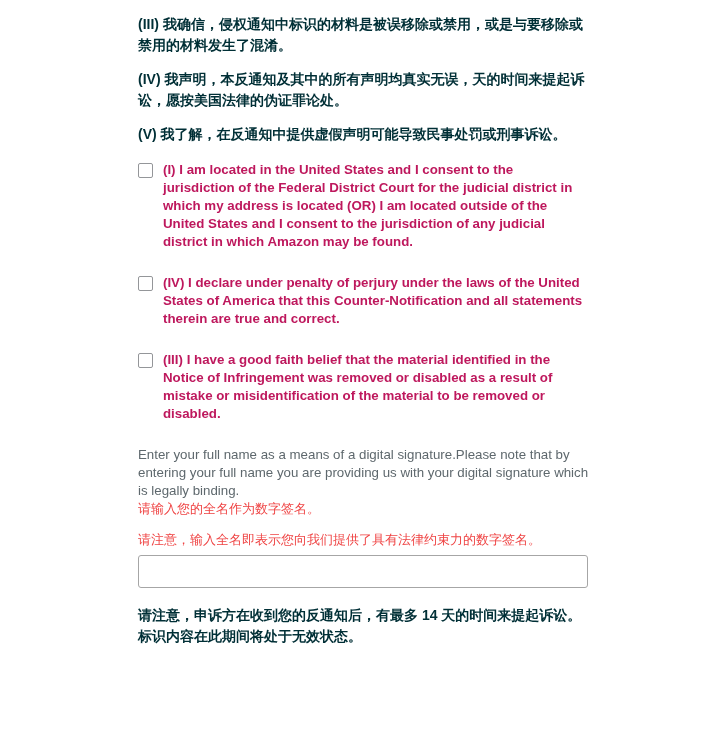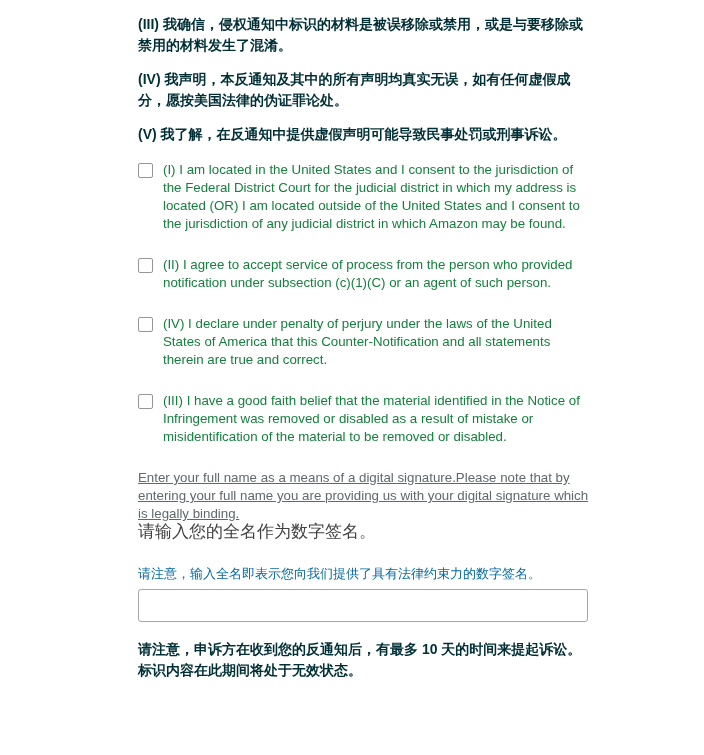--- a/index.html
+++ b/index.html
@@ -44,41 +44,41 @@
     border-radius: 2px;
     background: #ffffff;
     flex: 0 0 15px;
     margin: 2px 10px 0 0;
     cursor: pointer;
   }
   .checkbox-label {
     width: 424px;
     font-size: 13.3px;
     line-height: 18px;
-    color: #15803d;
+    color: #be185d;
+    font-weight: bold;
   }
   .en-para {
     width: 452px;
     font-size: 13.3px;
     line-height: 18px;
     color: #5e686d;
-    text-decoration: underline;
   }
   .zh-muted {
     width: 452px;
-    font-size: 17px;
+    font-size: 13px;
     line-height: 17px;
-    color: #404040;
+    color: #ef4444;
   }
   .zh-light {
-    margin-top: 25px;
+    margin-top: 14px;
     width: 452px;
     font-size: 13px;
     line-height: 17px;
-    color: #0369a1;
+    color: #ef4444;
   }
   .signature-input {
     display: block;
     margin-top: 7px;
     width: 450px;
     height: 33px;
     border: 1px solid #a6a6a6;
     border-radius: 3px;
     background: #ffffff;
     padding: 0 10px;
@@ -91,50 +91,46 @@
     margin-bottom: 0;
   }
 </style>
 </head>
 <body>
 
 <div class="page">
   <div class="content">
 
     <p class="zh-bold">(III) 我确信，侵权通知中标识的材料是被误移除或禁用，或是与要移除或禁用的材料发生了混淆。</p>
-    <p class="zh-bold">(IV) 我声明，本反通知及其中的所有声明均真实无误，如有任何虚假成分，愿按美国法律的伪证罪论处。</p>
+    <p class="zh-bold">(IV) 我声明，本反通知及其中的所有声明均真实无误，天的时间来提起诉讼，愿按美国法律的伪证罪论处。</p>
     <p class="zh-bold last">(V) 我了解，在反通知中提供虚假声明可能导致民事处罚或刑事诉讼。</p>
 
     <div class="checkbox-list">
 
       <div class="checkbox-row">
         <input type="checkbox" class="checkbox" style="">
         <span class="checkbox-label">(I) I am located in the United States and I consent to the jurisdiction of the Federal District Court for the judicial district in which my address is located (OR) I am located outside of the United States and I consent to the jurisdiction of any judicial district in which Amazon may be found.</span>
       </div>
 
-      <div class="checkbox-row">
-        <input type="checkbox" class="checkbox" style="">
-        <span class="checkbox-label">(II) I agree to accept service of process from the person who provided notification under subsection (c)(1)(C) or an agent of such person.</span>
-      </div>
 
       <div class="checkbox-row">
         <input type="checkbox" class="checkbox" style="">
         <span class="checkbox-label">(IV) I declare under penalty of perjury under the laws of the United States of America that this Counter-Notification and all statements therein are true and correct.</span>
       </div>
 
       <div class="checkbox-row">
         <input type="checkbox" class="checkbox" style="">
         <span class="checkbox-label">(III) I have a good faith belief that the material identified in the Notice of Infringement was removed or disabled as a result of mistake or misidentification of the material to be removed or disabled.</span>
       </div>
 
 
     </div>
 
     <p class="en-para">Enter your full name as a means of a digital signature.Please note that by entering your full name you are providing us with your digital signature which is legally binding.</p>
     <p class="zh-muted">请输入您的全名作为数字签名。</p>
     <p class="zh-light">请注意，输入全名即表示您向我们提供了具有法律约束力的数字签名。</p>
 
     <input type="text" class="signature-input" value="" style="">
 
-    <p class="zh-bold footer-note">请注意，申诉方在收到您的反通知后，有最多 10 天的时间来提起诉讼。标识内容在此期间将处于无效状态。</p>
+    <p class="zh-bold footer-note">请注意，申诉方在收到您的反通知后，有最多 14 天的时间来提起诉讼。标识内容在此期间将处于无效状态。</p>
 
   </div>
 </div>
 
 </body></html>

